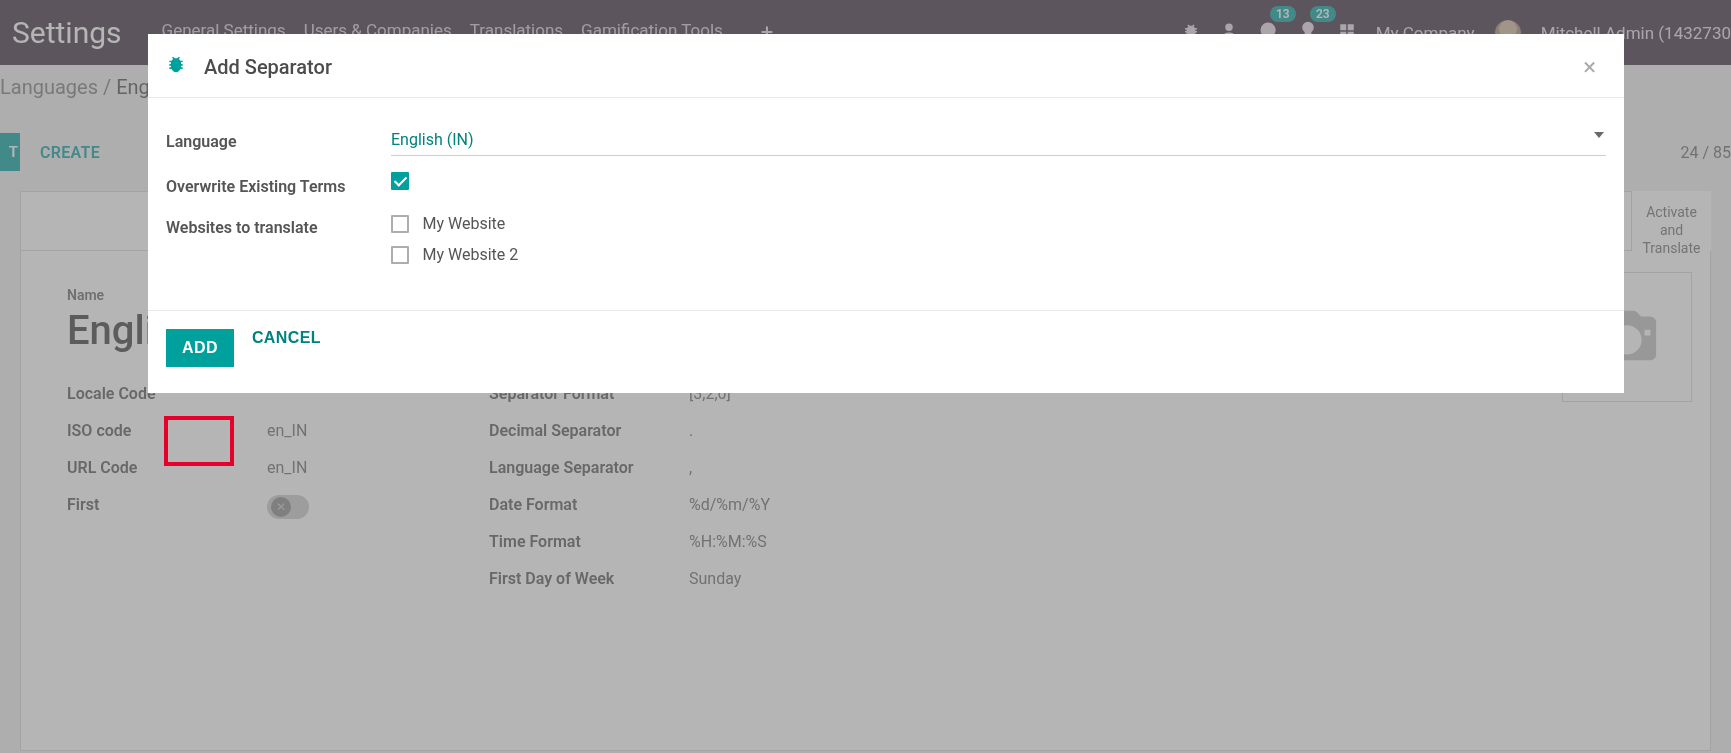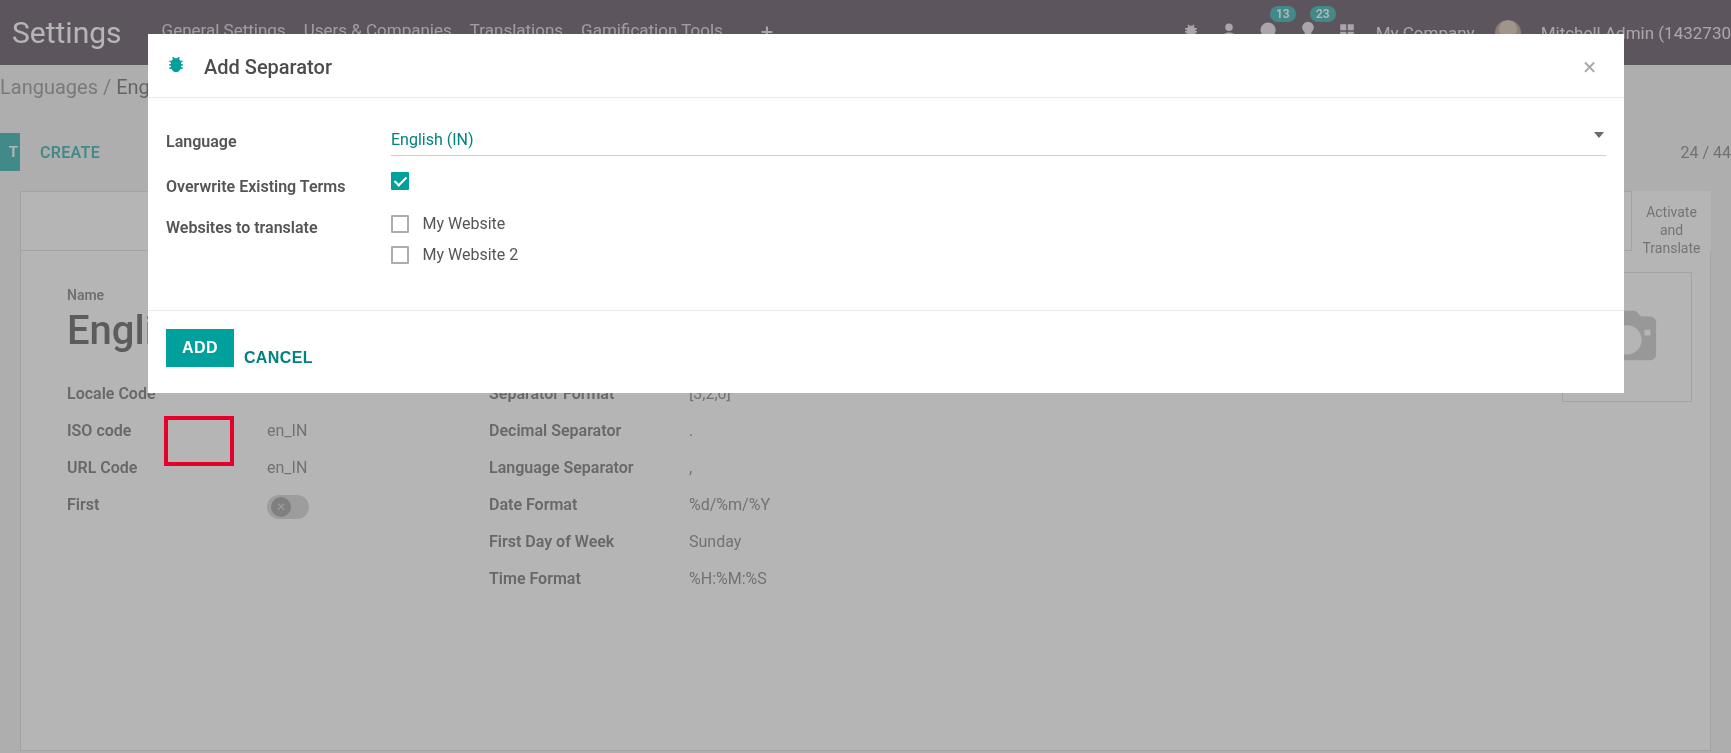--- a/index.html
+++ b/index.html
@@ -193,21 +193,21 @@
     .cbox.checked::after{
       content:""; position:absolute; left:4px; top:0px;
       width:5px;height:10px;border:solid #fff;border-width:0 2px 2px 0;
       transform:rotate(45deg);
     }
     .optlabel{ font-size:16px; color:#555; vertical-align:middle;}
     .mrow + .mrow { margin-top:16px; }
     .modal-footer{
       border-top:1px solid #e9e9e9;
       padding:18px 18px 26px 18px;
-      display:flex; align-items:flex-end; gap:10px;
+      display:flex; align-items:flex-start; gap:18px;
     }
     .btn-add{
       background:#00a09d;color:#fff;border:none;
       font-weight:600;font-size:16px;padding:10px 16px;
       letter-spacing:.4px;
     }
     .btn-cancel{
       background:transparent;border:none;color:#00827f;
       font-weight:600;font-size:16px;letter-spacing:.4px;
     }
@@ -265,21 +265,21 @@
   </div>
 </div>
 
 <div class="controlpanel">
   <span>Languages</span><span> / </span><span class="active">English (IN)</span>
 </div>
 
 <div class="btnrow">
   <div class="btn-edit-stub">T</div>
   <div class="btn-create">CREATE</div>
-  <div class="pager">24 / 44</div>
+  <div class="pager">24 / 85</div>
 </div>
 
 <div class="sheetwrap">
   <div class="innerbar"></div>
   <div class="innerbtn">Activate and Translate</div>
 
   <div class="imgplaceholder">
     <svg viewBox="0 0 24 24">
         <path d="M20 5h-3.2l-1.4-1.5A2 2 0 0 0 14 3h-4a2 2 0 0 0-1.4.5L7.2 5H4a2 2 0 0 0-2 2v11a2 2 0 0 0 2 2h16a2 2 0 0 0 2-2V7a2 2 0 0 0-2-2zm-8 13a5 5 0 1 1 5-5 5 5 0 0 1-5 5zm6-8.5h2v2h-2z"></path>
       </svg>
@@ -319,26 +319,26 @@
           </div>
         <div class="fieldrow">
             <div class="fl">Language Separator</div>
             <div class="fv">,</div>
           </div>
         <div class="fieldrow">
             <div class="fl">Date Format</div>
             <div class="fv">%d/%m/%Y</div>
           </div>
         <div class="fieldrow">
+            <div class="fl">Time Format</div>
+            <div class="fv">%H:%M:%S</div>
+          </div>
+        <div class="fieldrow">
             <div class="fl">First Day of Week</div>
             <div class="fv">Sunday</div>
-          </div>
-        <div class="fieldrow">
-            <div class="fl">Time Format</div>
-            <div class="fv">%H:%M:%S</div>
           </div>
       </div>
     </div>
   </div>
 </div>
 
 <div class="overlay"></div>
 
 <div class="modal">
   <div class="modal-header">

